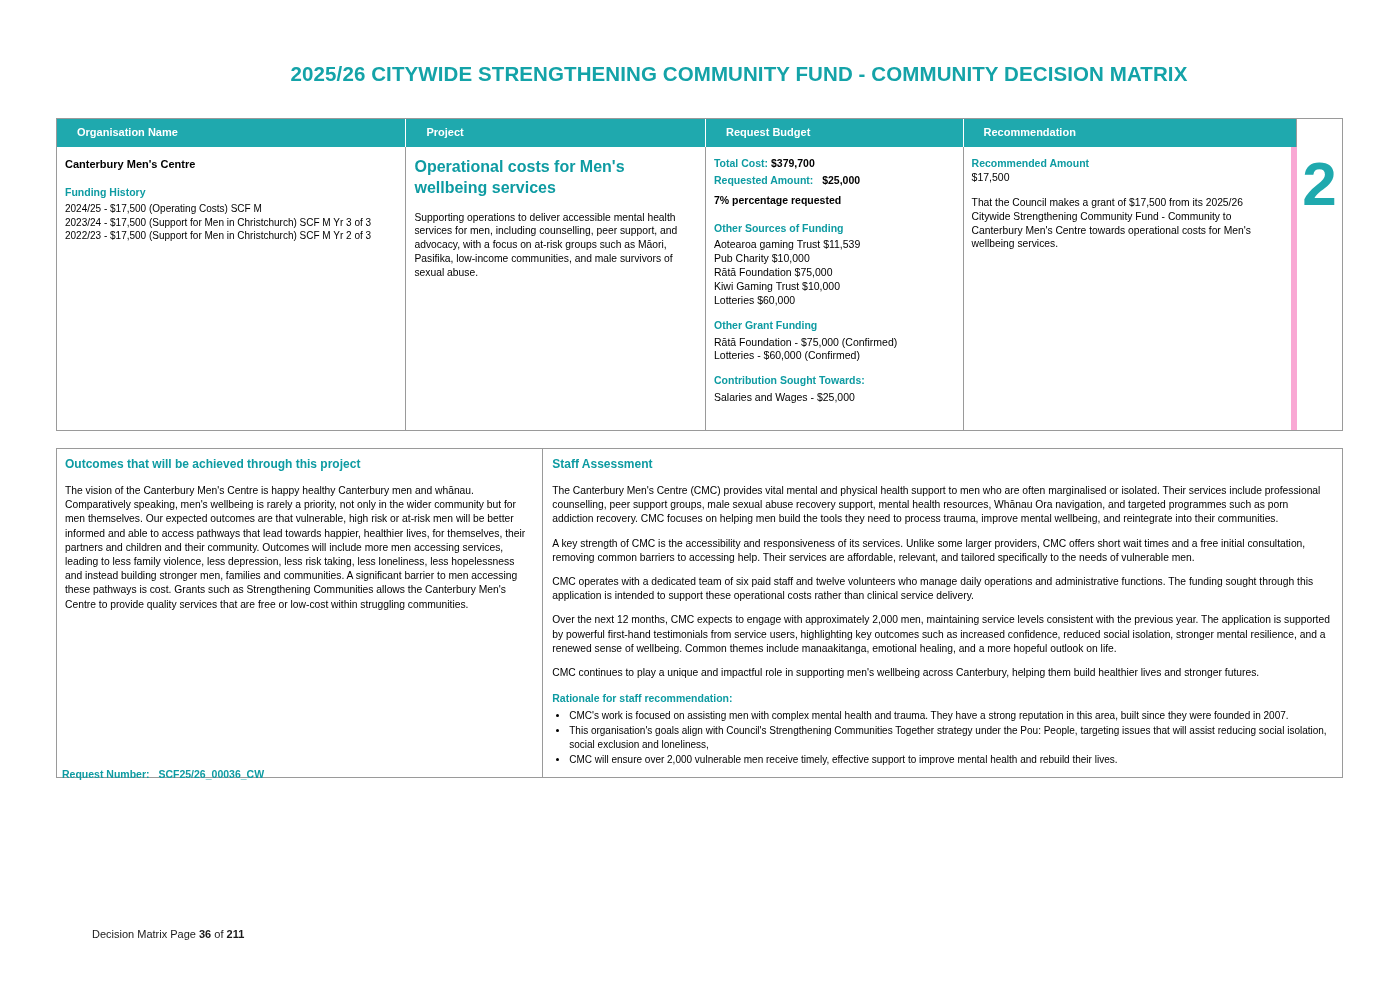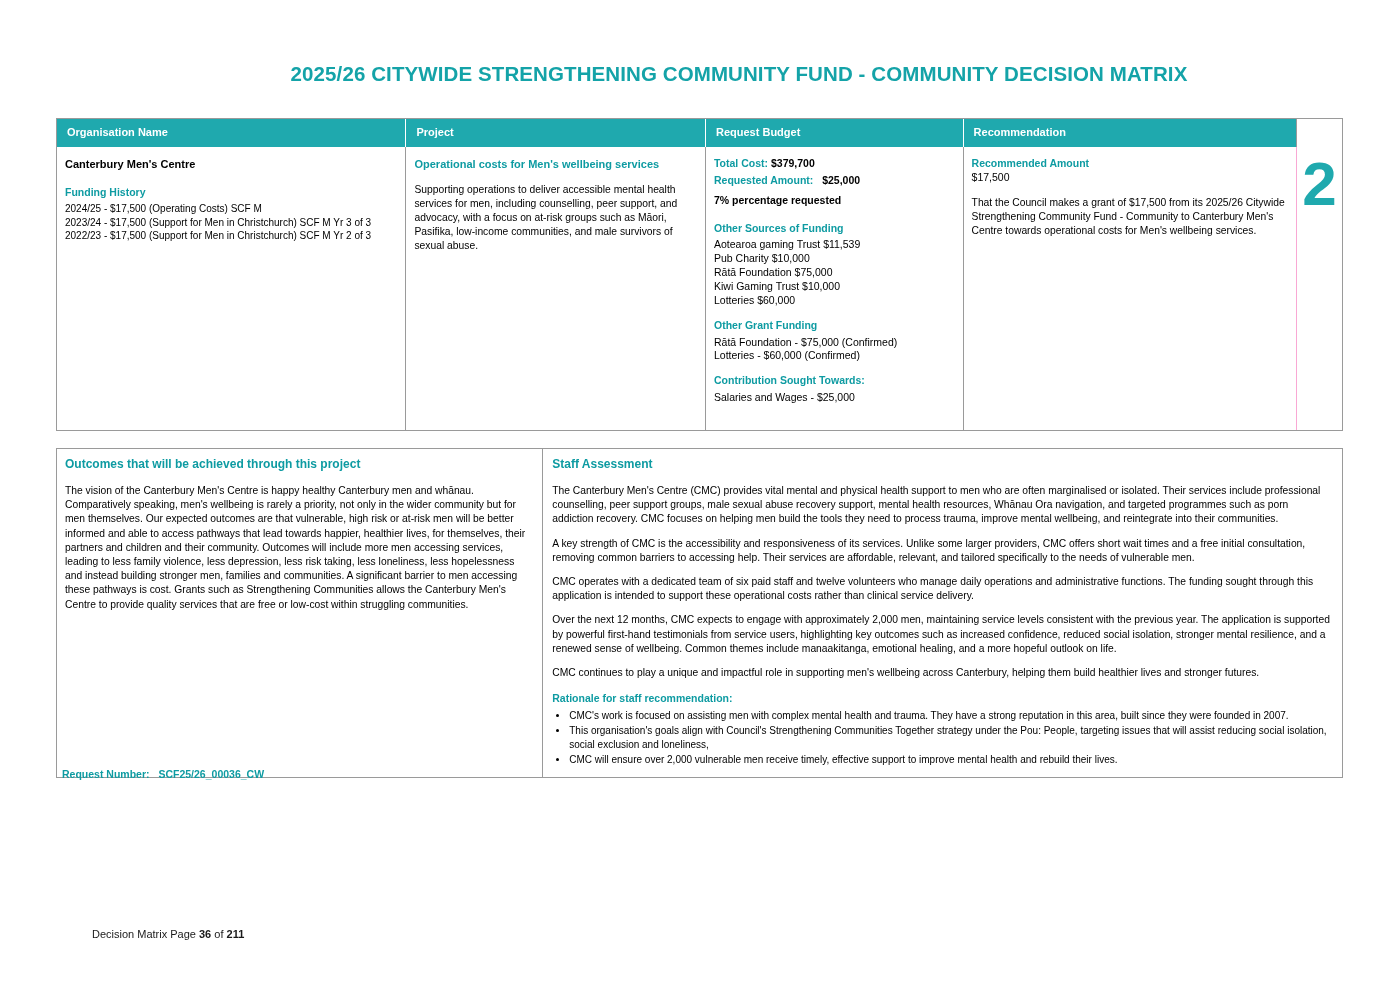--- a/index.html
+++ b/index.html
@@ -45,21 +45,21 @@
   }
   .matrix-head {
     display: flex;
     background: #1fa9ae;
     color: #ffffff;
     font-size: 11px;
     font-weight: bold;
     height: 28px;
   }
   .matrix-head > div {
-    padding: 7px 6px 0 10px;
+    padding: 7px 6px 0 20px;
     box-sizing: border-box;
   }
   .col-org { width: 350px; border-right: 1px solid #ffffff; }
   .col-proj { width: 300px; border-right: 1px solid #ffffff; }
   .col-budget { width: 258px; border-right: 1px solid #ffffff; }
   .col-rec { width: 334px; border-right: 1px solid #9a9a9a;}
   .col-num { width: 45px; background:#ffffff; }
 
   .matrix-body {
     display: flex;
@@ -67,21 +67,21 @@
   }
   .matrix-body > div {
     box-sizing: border-box;
     padding: 10px 9px 8px 8px;
     font-size: 10.5px;
     line-height: 1.32;
   }
   .cell-org { width: 350px; border-right: 1px solid #9a9a9a; }
   .cell-proj { width: 300px; border-right: 1px solid #9a9a9a; }
   .cell-budget { width: 258px; border-right: 1px solid #9a9a9a; }
-  .cell-rec { width: 334px; border-right: 1px solid #f9a8d4; }
+  .cell-rec { width: 334px; border-right: 6px solid #f9a8d4; }
   .cell-num {
     width: 45px;
     padding: 0 !important;
     position: relative;
   }
   .bignum {
     position: absolute;
     left: 0; top: 6px;
     width: 45px;
     text-align: center;
@@ -98,21 +98,21 @@
   .teal-head {
     color: #0e9ba2;
     font-weight: bold;
     font-size: 10.5px;
     margin-bottom: 3px;
   }
   .hist-line { font-size: 10px; line-height: 1.35; }
   .proj-title {
     color: #0e9ba2;
     font-weight: bold;
-    font-size: 11px;
+    font-size: 16px;
     margin-bottom: 12px;
     line-height: 1.3;
   }
   .proj-desc { font-size: 10.3px; line-height: 1.35; }
   .bud-line { margin-bottom: 3px; }
   .bud-label { color:#0e9ba2; font-weight:bold; }
   .bud-strong { font-weight: bold; }
   .bud-gap { height: 11px; }
   .rec-amount-label {
     color:#0e9ba2; font-weight:bold; font-size:10.5px;

